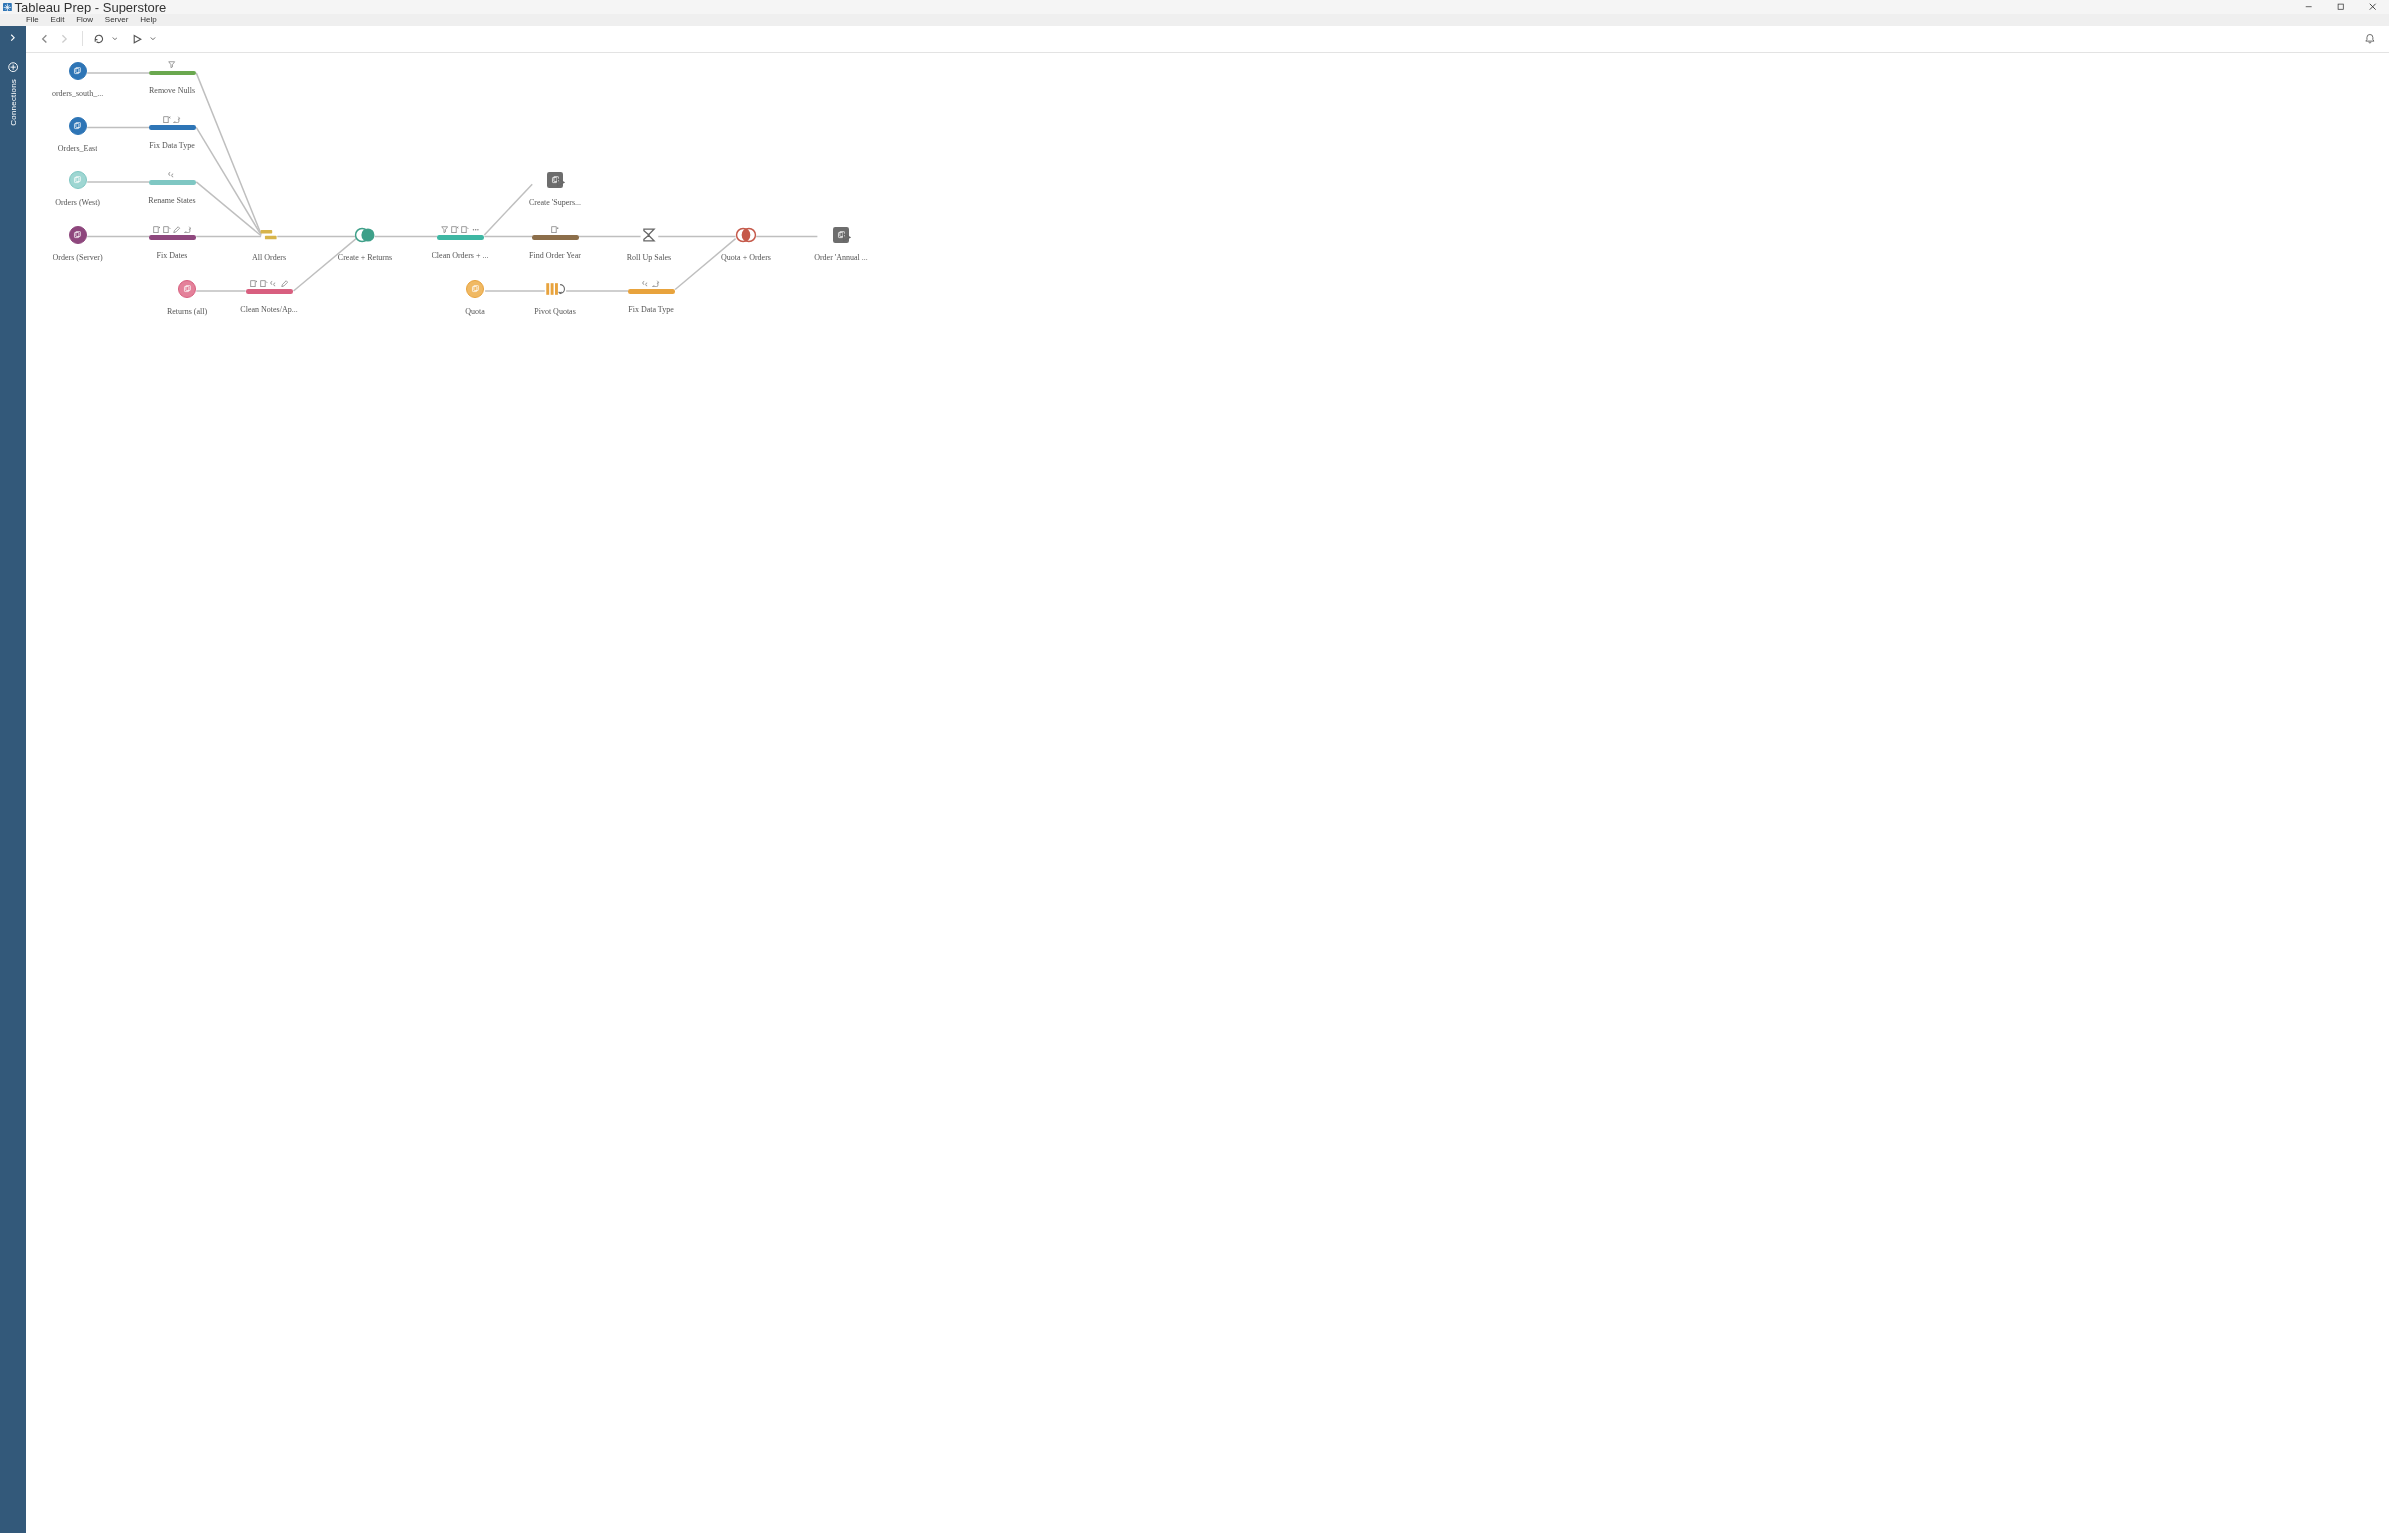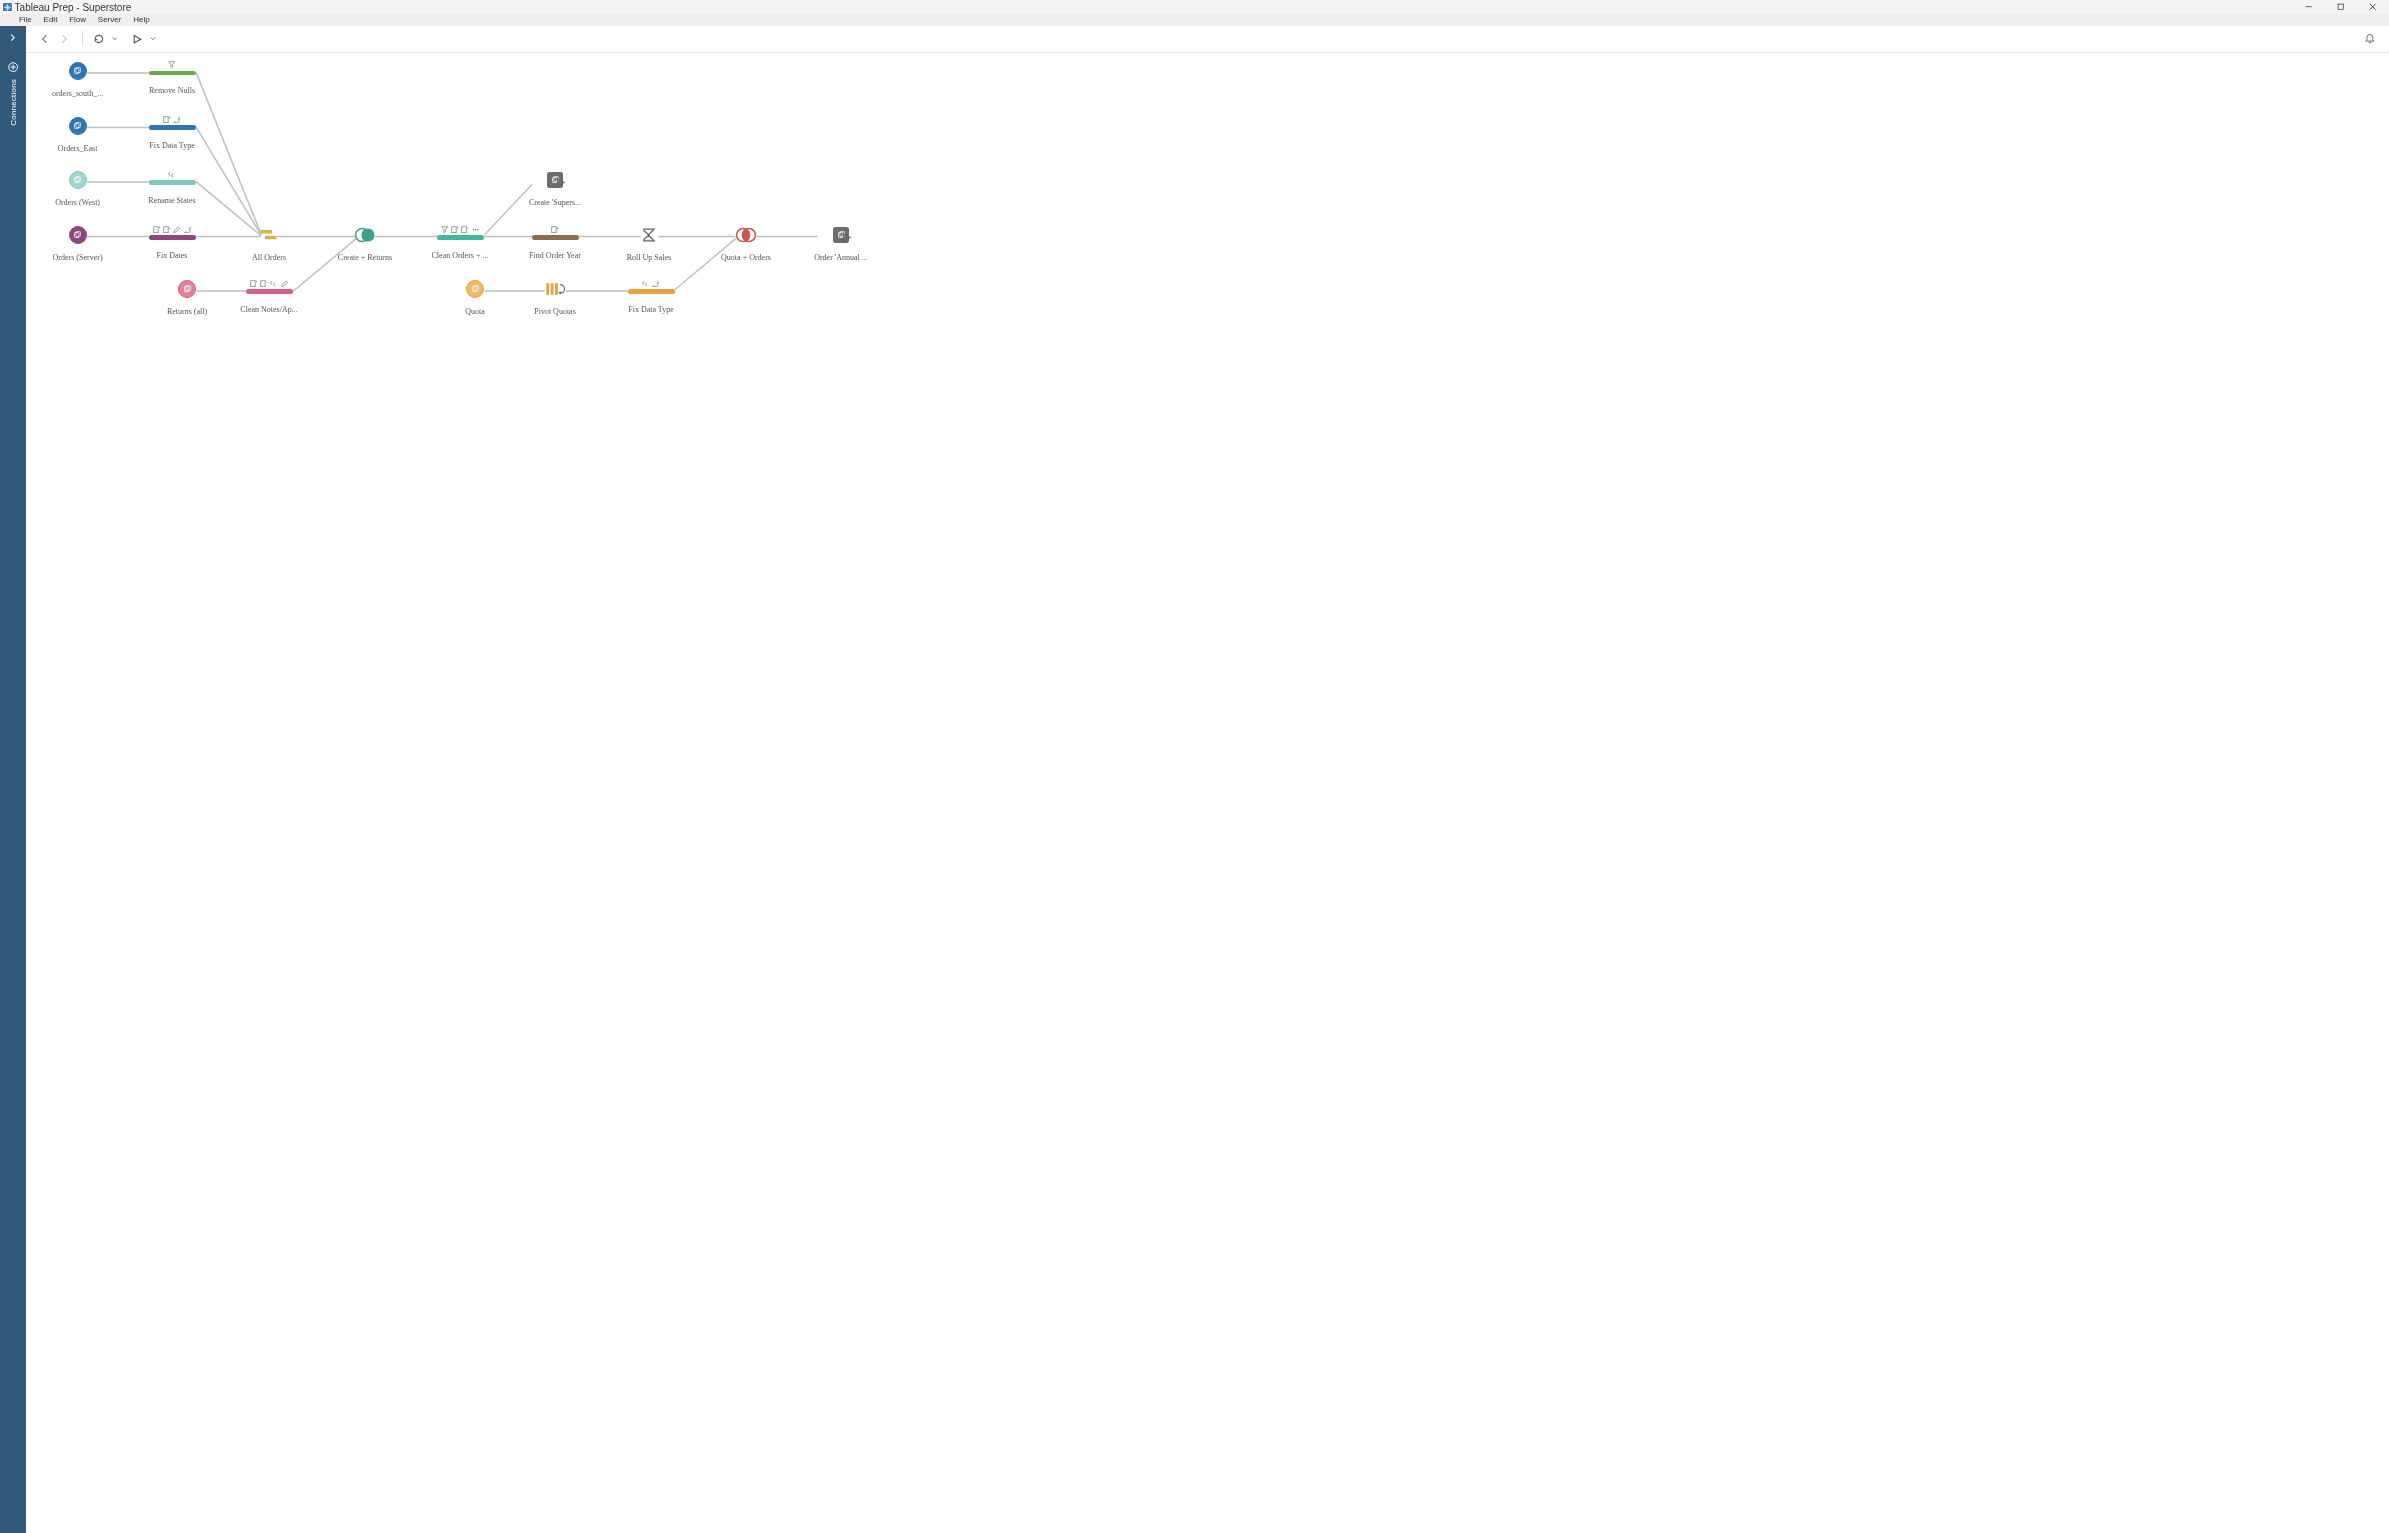--- a/index.html
+++ b/index.html
@@ -14,26 +14,26 @@
     --border:#e3e3e3;
     --leftbar-bg:#33597a;
     --text:#333333;
     --muted:#777777;
     --edge:#bfbfbf;
   }
   html,body{margin:0;padding:0;width:1012px;height:649px;font-family:"Segoe UI",Arial,sans-serif;font-size:8px;color:var(--text);background:var(--bg);overflow:hidden;}
   
   .titlebar{position:absolute;left:0;top:0;right:0;height:var(--titlebar-h);background:var(--titlebar-bg);display:flex;align-items:center;}
   .app-icon{width:8.8px;height:8.8px;margin:0 2.9px;display:inline-flex;align-items:center;justify-content:center;}
-  .title-text{font-size:10px;color:#333;}
+  .title-text{font-size:13px;color:#333;}
   .win-controls{margin-left:auto;display:flex;}
   .win-btn{width:32px;height:14px;display:flex;align-items:center;justify-content:center;}
   .win-btn svg{display:block;}
   
-  .menubar{position:absolute;left:0;right:0;top:var(--titlebar-h);height:var(--menubar-h);background:#efefef;border-bottom:0.7px solid var(--border);display:flex;align-items:center;padding-left:13px;}
+  .menubar{position:absolute;left:0;right:0;top:var(--titlebar-h);height:var(--menubar-h);background:#efefef;border-bottom:0.7px solid var(--border);display:flex;align-items:center;padding-left:20px;}
   .menubar .menu-item{padding:0 5.9px;font-size:8px;color:#333;line-height:11.8px;}
   
   .toolbar{position:absolute;left:var(--leftbar-w);right:0;top:calc(var(--titlebar-h) + var(--menubar-h));height:var(--toolbar-h);background:var(--toolbar-bg);display:flex;align-items:center;padding-left:10.3px;}
   .tool-btn{width:17.7px;height:17.7px;display:flex;align-items:center;justify-content:center;margin-right:1.5px;}
   .tool-btn.caret{width:10.3px;}
   .tool-divider{width:0.7px;height:14.7px;background:#e0e0e0;margin:0 7.4px;}
   .tool-spacer{flex:1;}
   
   .leftbar{position:absolute;left:0;top:calc(var(--titlebar-h) + var(--menubar-h));bottom:0;width:var(--leftbar-w);background:var(--leftbar-bg);color:#fff;display:flex;flex-direction:column;align-items:center;}
   .leftbar .chevron{margin-top:8px;margin-bottom:19px;}

